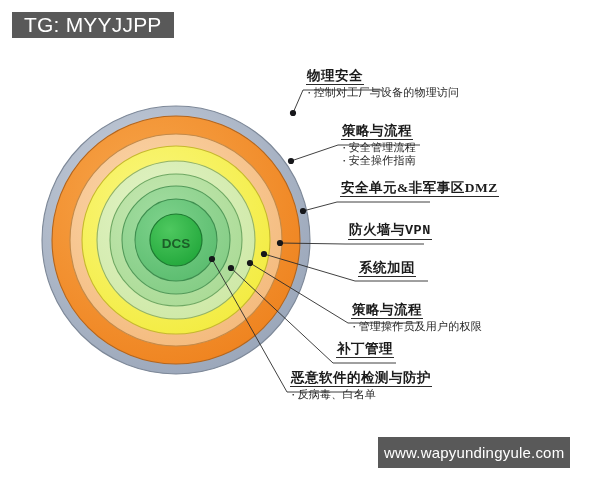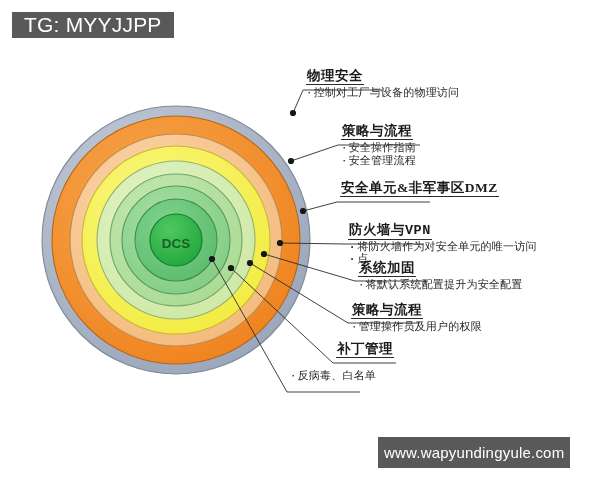--- a/index.html
+++ b/index.html
@@ -148,56 +148,50 @@
   <div class="label-block" style="left:306px;top:66px;">
     <div class="lb-title">物理安全</div>
     <ul class="lb-items">
       <li>控制对工厂与设备的物理访问</li>
     </ul>
   </div>
 
   <div class="label-block" style="left:341px;top:121px;">
     <div class="lb-title">策略与流程</div>
     <ul class="lb-items">
+      <li>安全管理流程</li>
       <li>安全操作指南</li>
-      <li>安全管理流程</li>
     </ul>
   </div>
 
   <div class="label-block" style="left:340px;top:178px;">
     <div class="lb-title">安全单元&amp;非军事区DMZ</div>
   </div>
 
   <div class="label-block" style="left:348px;top:221px;font-family:Liberation Mono, monospace;">
     <div class="lb-title">防火墙与VPN</div>
-    <ul class="lb-items">
-      <li>将防火墙作为对安全单元的唯一访问</li>
-      <li style="list-style:none;">点</li>
-    </ul>
   </div>
 
   <div class="label-block" style="left:358px;top:258px;">
     <div class="lb-title">系统加固</div>
-    <ul class="lb-items">
-      <li>将默认系统配置提升为安全配置</li>
-    </ul>
   </div>
 
   <div class="label-block" style="left:351px;top:300px;">
     <div class="lb-title">策略与流程</div>
     <ul class="lb-items">
       <li>管理操作员及用户的权限</li>
     </ul>
   </div>
 
   <div class="label-block" style="left:336px;top:339px;text-align:right;">
     <div class="lb-title">补丁管理</div>
   </div>
 
   <div class="label-block" style="left:290px;top:368px;">
+    <div class="lb-title">恶意软件的检测与防护</div>
     <ul class="lb-items">
       <li>反病毒、白名单</li>
     </ul>
   </div>
 
   <div class="wm" id="wm-top">TG: MYYJJPP</div>
   <div class="wm" id="wm-bottom">www.wapyundingyule.com</div>
 
 </div>
 

